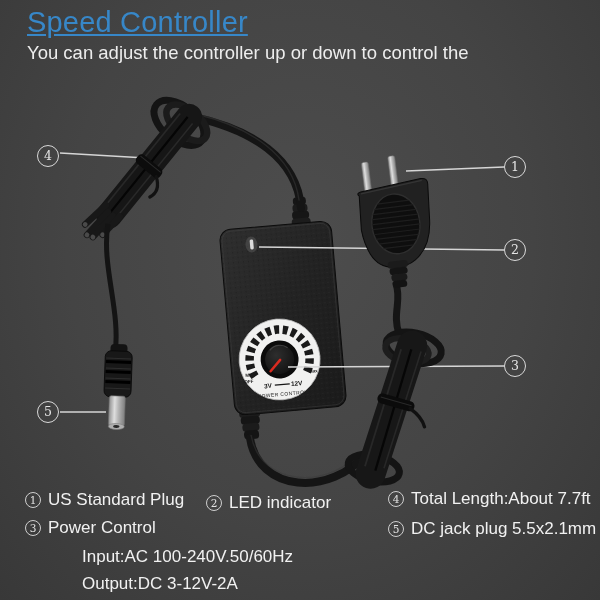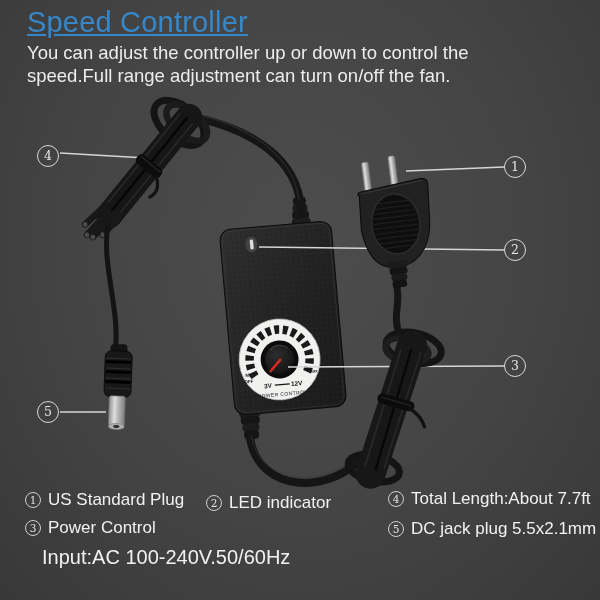--- a/index.html
+++ b/index.html
@@ -27,21 +27,21 @@
     position:absolute;color:#f1f1f1;font-size:17px;line-height:20px;
     display:flex;align-items:center;white-space:nowrap;
   }
   .legend-num{
     display:inline-flex;align-items:center;justify-content:center;
     width:16px;height:16px;box-sizing:border-box;flex:0 0 16px;
     border:1px solid #cfcfcf;border-radius:50%;
     font-size:10.5px;font-family:"DejaVu Serif", serif;color:#e2e2e2;
     margin-right:7px;
   }
-  .legend-plain{position:absolute;color:#f1f1f1;font-size:20px;line-height:20px;white-space:nowrap;}
+  .legend-plain{position:absolute;color:#f1f1f1;font-size:17px;line-height:20px;white-space:nowrap;margin-left:40px;}
 </style>
 </head>
 <body>
 
 <div id="stage">
 
   <svg id="scene" width="600" height="600" viewBox="0 0 600 600">
     <defs>
       <linearGradient id="metalH" x1="0" y1="0" x2="1" y2="0">
         <stop offset="0" stop-color="#8f8f8f"></stop>
@@ -214,21 +214,20 @@
         <rect x="383" y="261" width="20" height="7" rx="3" fill="#1b1b1b"></rect>
         <rect x="384" y="267.5" width="18" height="7" rx="3" fill="#141414"></rect>
         <rect x="385" y="274" width="16" height="7" rx="3" fill="#1a1a1a"></rect>
         <rect x="386" y="280.5" width="14" height="7" rx="3" fill="#131313"></rect>
       </g>
     </g>
   </svg>
 
   <div class="title">Speed Controller</div>
   <div class="desc l1">You can adjust the controller up or down to control the</div>
-  <div class="desc l2">speed.Full range adjustment can turn on/off the fan.</div>
 
   <div class="callout" style="left:504px;top:156px;">
       <span>1</span>
     </div>
   <div class="callout" style="left:504px;top:239px;">
       <span>2</span>
     </div>
   <div class="callout" style="left:504px;top:355px;">
       <span>3</span>
     </div>
@@ -253,14 +252,15 @@
   </div>
   <div class="legend-item" style="left:25px;top:518px;">
     <span class="legend-num">3</span>
     <span>Power Control</span>
   </div>
   <div class="legend-item" style="left:388px;top:519px;">
     <span class="legend-num">5</span>
     <span>DC jack plug 5.5x2.1mm</span>
   </div>
   <div class="legend-plain" style="left:42px;top:547px;">Input:AC 100-240V.50/60Hz</div>
+  <div class="legend-plain" style="left:42px;top:574px;">Output:DC 3-12V-2A</div>
 
 </div>
 
 </body></html>

